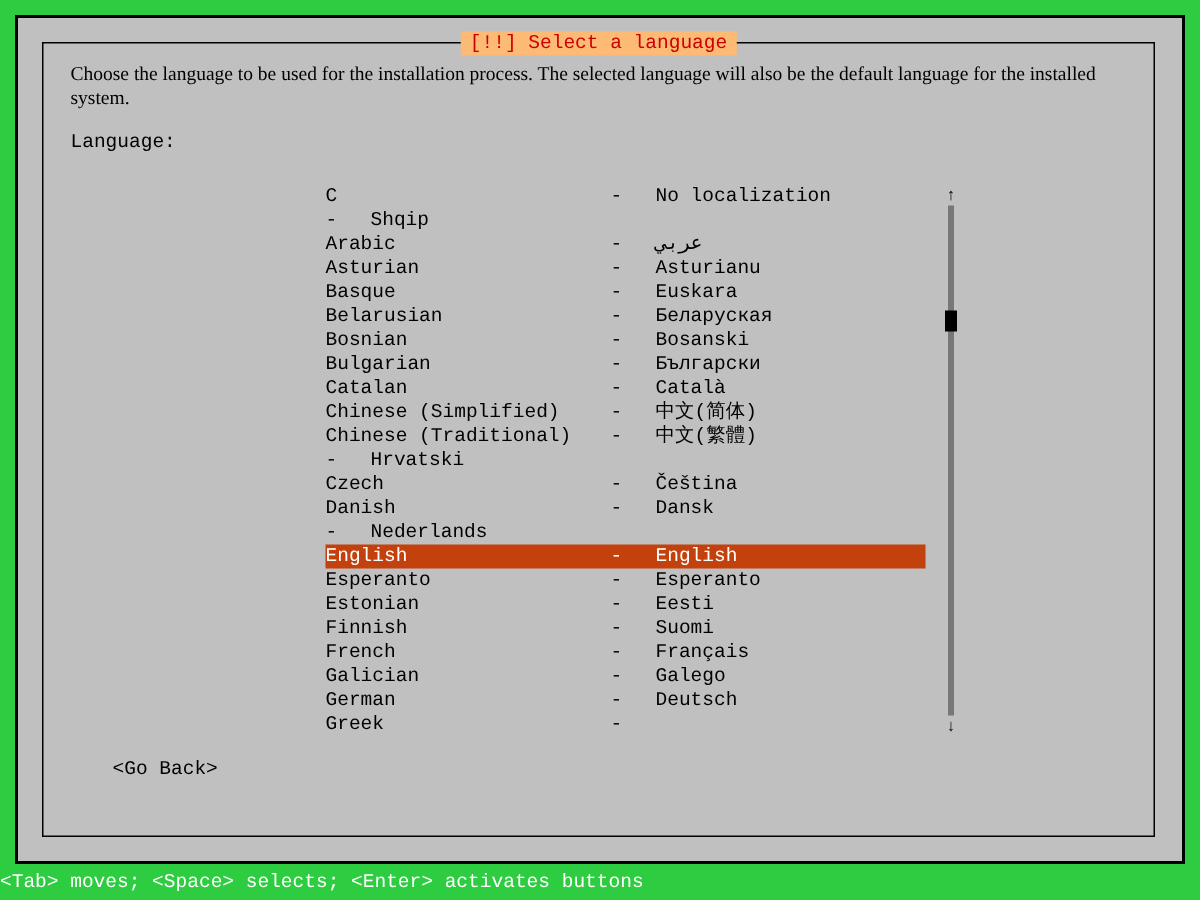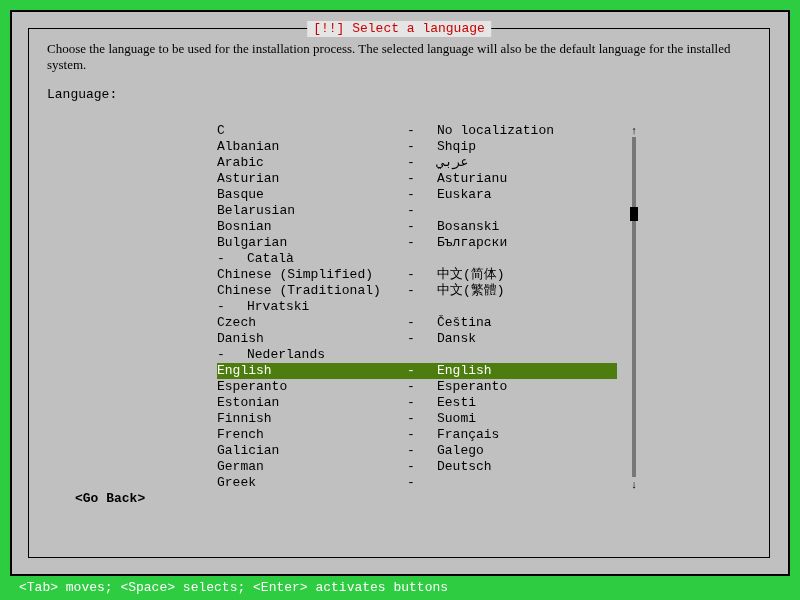--- a/index.html
+++ b/index.html
@@ -29,21 +29,21 @@
     left: 16px;
     right: 18px;
     bottom: 16px;
     border: 1px solid #000;
   }
   .dialog-title {
     position: absolute;
     top: -8px;
     left: 50%;
     transform: translateX(-50%);
-    background: #e5e5e5;
+    background: #fdba74;
     color: #cc0000;
     padding: 0 6px;
     white-space: nowrap;
   }
   .content {
     padding: 12px 18px 8px 18px;
     color: #000;
   }
   .instruction { margin-bottom: 14px; font-family: Liberation Serif, serif; }
   .label { margin-bottom: 20px; }
@@ -52,21 +52,21 @@
     margin-left: 170px;
     width: 400px;
   }
   .list { }
   .row {
     display: flex;
     white-space: pre;
     cursor: pointer;
   }
   .row.selected {
-    background: #4d7c0f;
+    background: #c2410c;
     color: #fff;
   }
   .col-name { width: 190px; }
   .col-sep  { width: 30px; text-align: left; }
   .col-native { flex: 1; }
   .scrollbar {
     position: absolute;
     top: 0;
     right: -22px;
     bottom: 0;
@@ -93,55 +93,55 @@
   }
   .scroll-thumb {
     position: absolute;
     left: 1px;
     width: 8px;
     height: 14px;
     background: #000;
     top: 84px;
   }
   .go-back {
+    margin-top: 14px;
     margin-left: 28px;
     display: inline-block;
     cursor: pointer;
-    font-weight: bold;
   }
   .footer {
     position: absolute;
     left: 0;
     bottom: 4px;
     color: #fff;
     font-family: "Courier New", monospace;
     font-size: 13px;
-    padding-left: 19px;
+    padding-left: 0;
   }
 </style>
 </head>
 <body>
 
 <div class="outer">
   <div class="dialog">
     <div class="dialog-title">[!!] Select a language</div>
     <div class="content">
       <div class="instruction">Choose the language to be used for the installation process. The selected language will also be the default language for the installed system.</div>
       <div class="label">Language:</div>
       <div class="list-wrap">
         <div class="list" id="lang-list">
             <div class="row"><span class="col-name">C</span><span class="col-sep">-  </span><span class="col-native">No localization</span></div>
-            <div class="row"><span class="col-name">Albanian</span><span class="col-sep">-  </span><span class="col-native">Shqip</span></div>
+            <div class="row"><span class="col-sep">-  </span><span class="col-native">Shqip</span></div>
             <div class="row"><span class="col-name">Arabic</span><span class="col-sep">-  </span><span class="col-native">عربي</span></div>
             <div class="row"><span class="col-name">Asturian</span><span class="col-sep">-  </span><span class="col-native">Asturianu</span></div>
             <div class="row"><span class="col-name">Basque</span><span class="col-sep">-  </span><span class="col-native">Euskara</span></div>
-            <div class="row"><span class="col-name">Belarusian</span><span class="col-sep">-  </span></div>
+            <div class="row"><span class="col-name">Belarusian</span><span class="col-sep">-  </span><span class="col-native">Беларуская</span></div>
             <div class="row"><span class="col-name">Bosnian</span><span class="col-sep">-  </span><span class="col-native">Bosanski</span></div>
             <div class="row"><span class="col-name">Bulgarian</span><span class="col-sep">-  </span><span class="col-native">Български</span></div>
-            <div class="row"><span class="col-sep">-  </span><span class="col-native">Català</span></div>
+            <div class="row"><span class="col-name">Catalan</span><span class="col-sep">-  </span><span class="col-native">Català</span></div>
             <div class="row"><span class="col-name">Chinese (Simplified)</span><span class="col-sep">-  </span><span class="col-native">中文(简体)</span></div>
             <div class="row"><span class="col-name">Chinese (Traditional)</span><span class="col-sep">-  </span><span class="col-native">中文(繁體)</span></div>
             <div class="row"><span class="col-sep">-  </span><span class="col-native">Hrvatski</span></div>
             <div class="row"><span class="col-name">Czech</span><span class="col-sep">-  </span><span class="col-native">Čeština</span></div>
             <div class="row"><span class="col-name">Danish</span><span class="col-sep">-  </span><span class="col-native">Dansk</span></div>
             <div class="row"><span class="col-sep">-  </span><span class="col-native">Nederlands</span></div>
             <div class="row selected"><span class="col-name">English</span><span class="col-sep">-  </span><span class="col-native">English</span></div>
             <div class="row"><span class="col-name">Esperanto</span><span class="col-sep">-  </span><span class="col-native">Esperanto</span></div>
             <div class="row"><span class="col-name">Estonian</span><span class="col-sep">-  </span><span class="col-native">Eesti</span></div>
             <div class="row"><span class="col-name">Finnish</span><span class="col-sep">-  </span><span class="col-native">Suomi</span></div>

